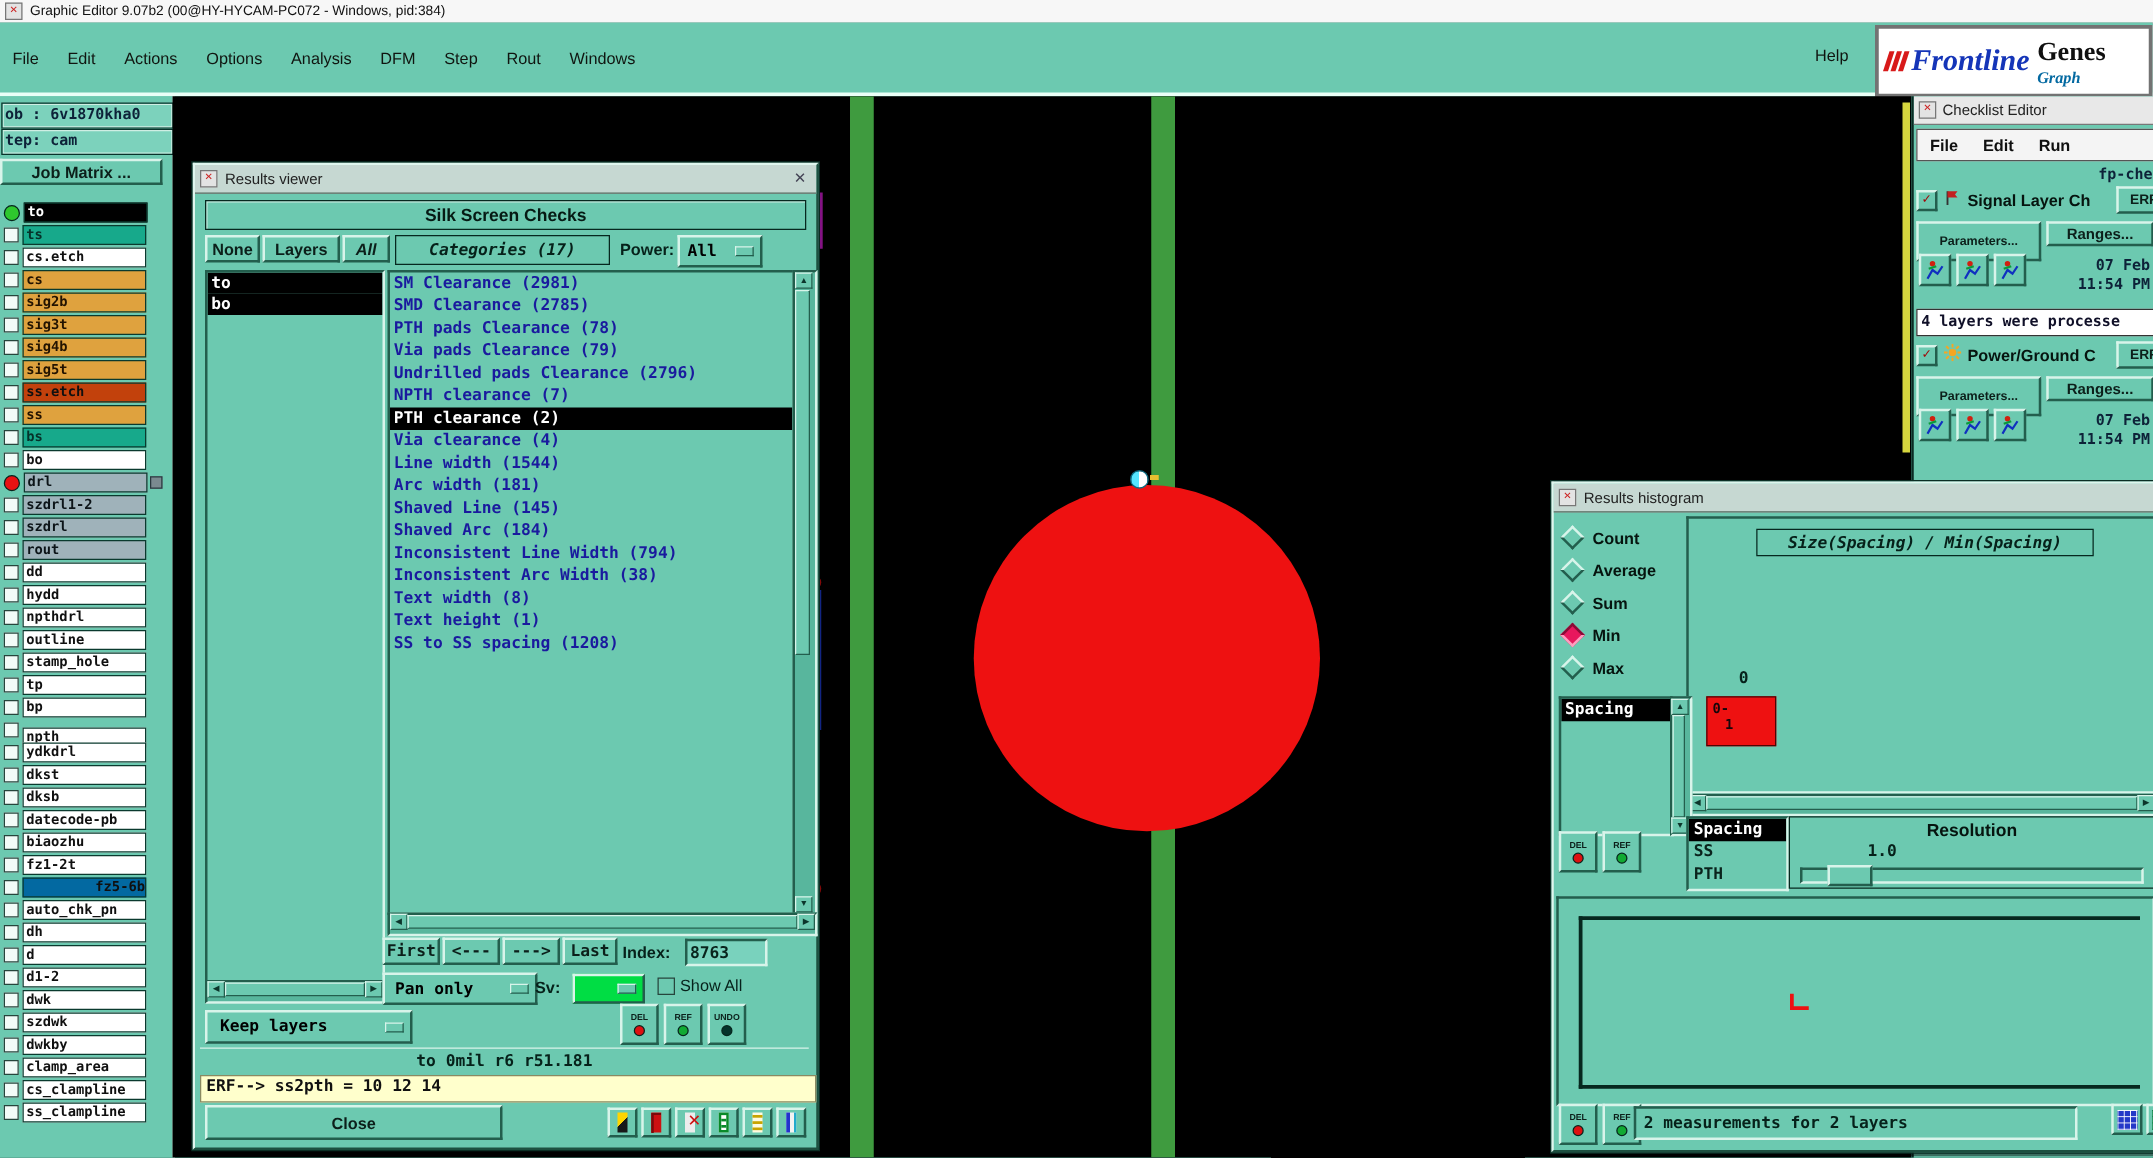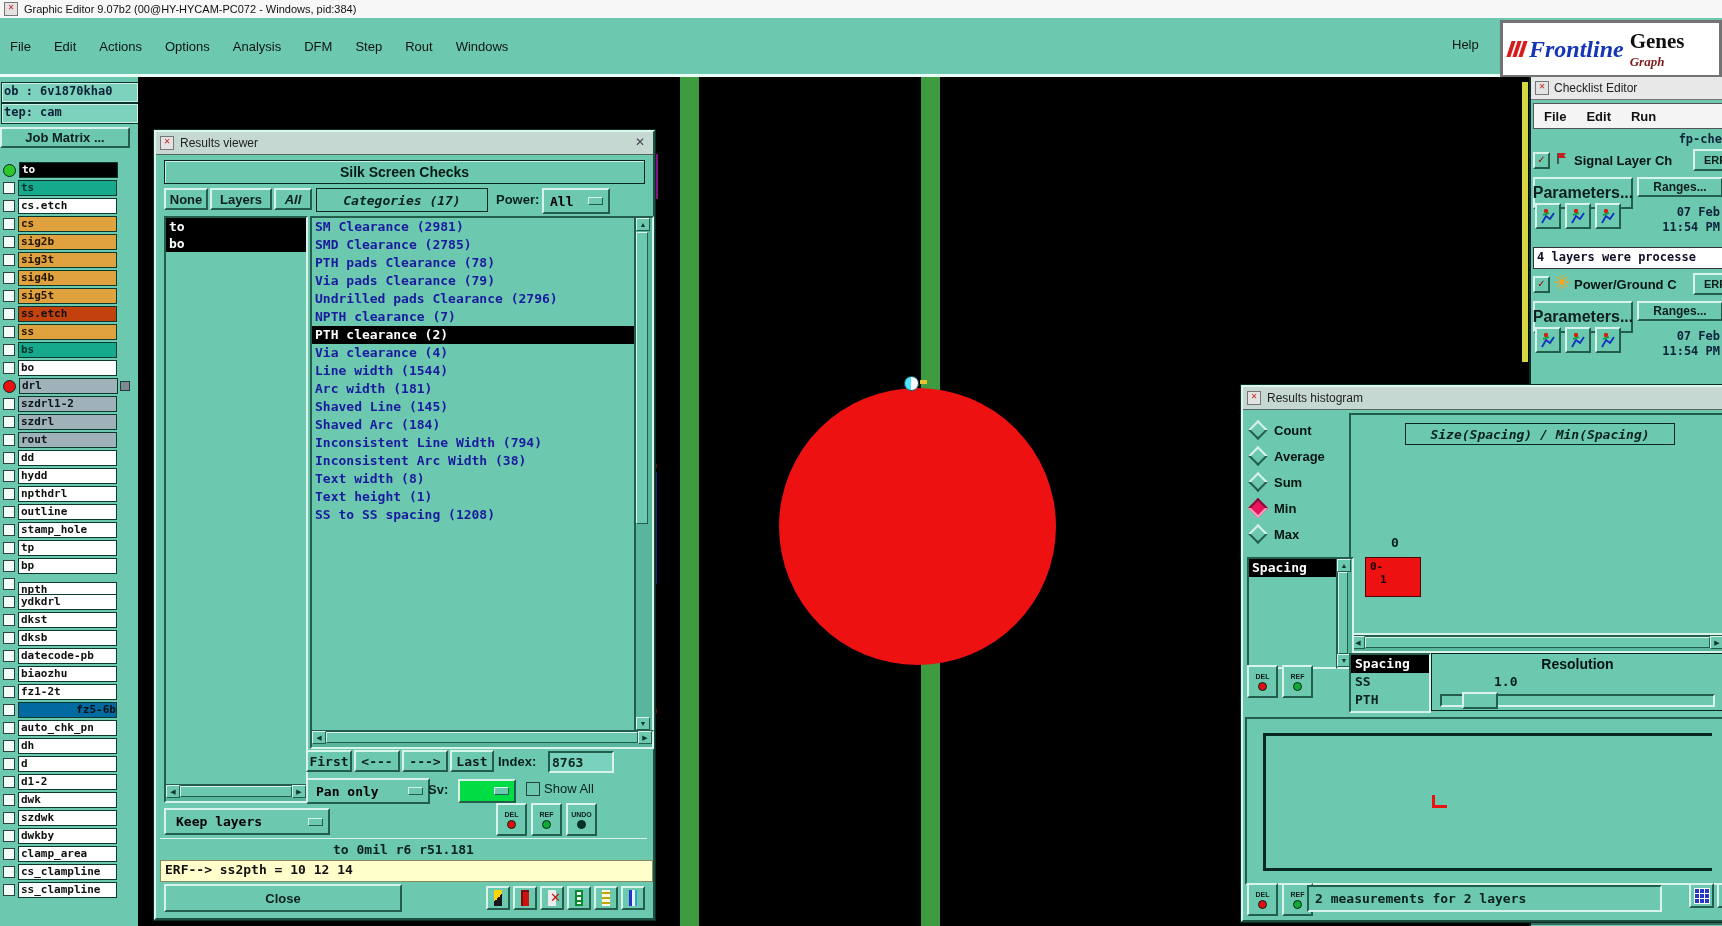--- a/index.html
+++ b/index.html
@@ -23,21 +23,21 @@
   #menu-items{position:absolute;left:8px;top:0;height:56px;display:flex;align-items:center;gap:19px;}
   .menu-item{font:13px "Liberation Sans",sans-serif;color:#101510;padding:2px 2px;}
   #menu-help{position:absolute;left:1452px;top:19px;font:13px "Liberation Sans",sans-serif;color:#101510;}
   #brand{position:absolute;right:0;top:2px;width:210px;height:52px;background:#fff;border:3px solid #737373;
     display:flex;align-items:center;padding-left:6px;gap:4px;overflow:hidden;}
   .stripes{display:inline-flex;gap:2px;transform:skewX(-18deg);}
   .stripes i{display:block;width:4px;height:16px;background:#d81a1a;}
   .fl-word{font:italic bold 24px "Liberation Serif",serif;color:#1535b8;letter-spacing:0;}
   .genes-col{display:flex;flex-direction:column;line-height:1;margin-left:2px;}
   .genes{font:bold 21px "Liberation Serif",serif;color:#101010;}
-  .graph{font:italic bold 13px "Liberation Serif",serif;color:#7f1d1d;}
+  .graph{font:italic bold 13px "Liberation Serif",serif;color:#0369a1;}
 
   
   #sidebar{left:0;top:77px;width:138px;height:849px;background:var(--teal);border-right:2px solid #effffa;}
   .info-box{position:absolute;left:1px;width:134px;height:19px;background:#7cd2bc;border:1px solid #08332a;
     box-shadow:inset 0 0 0 1px #cfeee4;font:bold 12px "DejaVu Sans Mono",monospace;color:#0d2238;line-height:17px;padding-left:2px;overflow:hidden;}
   #job-matrix{position:absolute;left:0;top:50px;width:130px;height:21px;}
   #layer-list{position:absolute;left:0;top:84px;width:138px;}
   .layer-row{height:18px;display:flex;align-items:center;padding-left:3px;}
   .layer-checkbox{width:10px;height:10px;background:#f2fbf8;border:1px solid #26453c;flex:none;}
   .layer-dot{width:11px;height:11px;border-radius:50%;border:1px solid #06251d;flex:none;}
@@ -135,21 +135,21 @@
     display:flex;align-items:center;gap:20px;padding-left:10px;}
   .cl-menu-item{font:bold 13px "Liberation Sans",sans-serif;color:#101010;}
   #cl-fp{position:absolute;right:2px;top:55px;font:bold 12px "DejaVu Sans Mono",monospace;color:#0d2238;}
   .cl-entry{position:absolute;left:2px;width:191px;height:22px;display:flex;align-items:center;gap:5px;}
   .cl-check{width:13px;height:13px;background:var(--teal);border:2px solid;border-color:var(--teal-hi) var(--teal-lo) var(--teal-lo) var(--teal-hi);
     display:flex;align-items:center;justify-content:center;flex:none;}
   .chk{font:bold 10px "DejaVu Sans",sans-serif;color:#a00808;line-height:10px;}
   .cl-name{font:bold 13px "Liberation Sans",sans-serif;color:#06140f;white-space:nowrap;}
   .cl-erf{position:absolute;left:160px;width:40px;height:18px;font-size:11px;}
   .cl-row{position:absolute;left:2px;width:191px;height:20px;display:flex;gap:4px;}
-  .cl-pbtn{width:100px;height:32px;font-size:16px;}
+  .cl-pbtn{width:100px;height:32px;font-size:10px;}
   .cl-rbtn{width:86px;height:20px;font-size:12px;}
   .cl-icons{position:absolute;left:2px;width:191px;height:40px;}
   .action-btn{position:absolute;width:26px;height:26px;}
   .cl-date{position:absolute;right:4px;top:2px;text-align:right;font:bold 12px "DejaVu Sans Mono",monospace;color:#0d2238;line-height:15px;}
   #cl-note{position:absolute;left:2px;top:170px;width:188px;height:20px;background:#fff;border:1px solid #333;
     font:bold 12px "DejaVu Sans Mono",monospace;color:#101028;line-height:18px;padding-left:3px;white-space:nowrap;overflow:hidden;}
 
   
   #histogram{left:1241px;top:385px;width:481px;height:533px;z-index:20;}
   #hg-stats{left:4px;top:30px;width:100px;}

